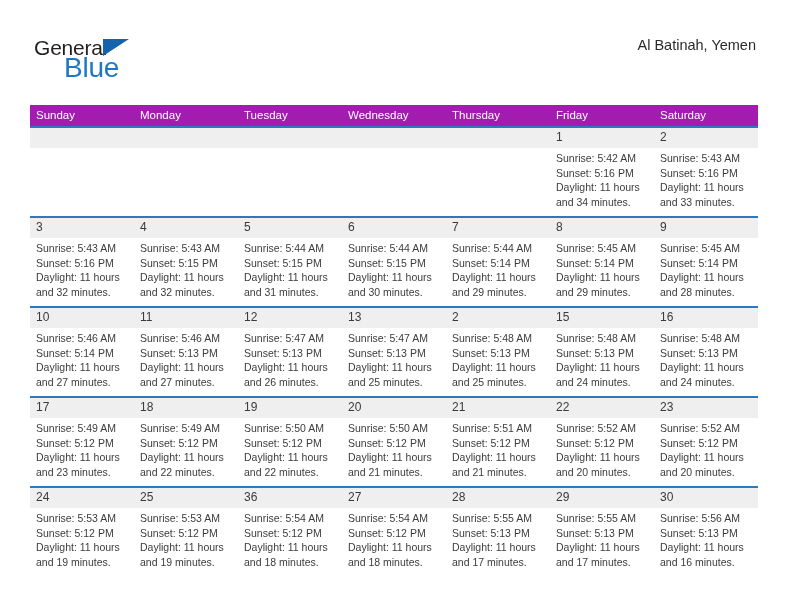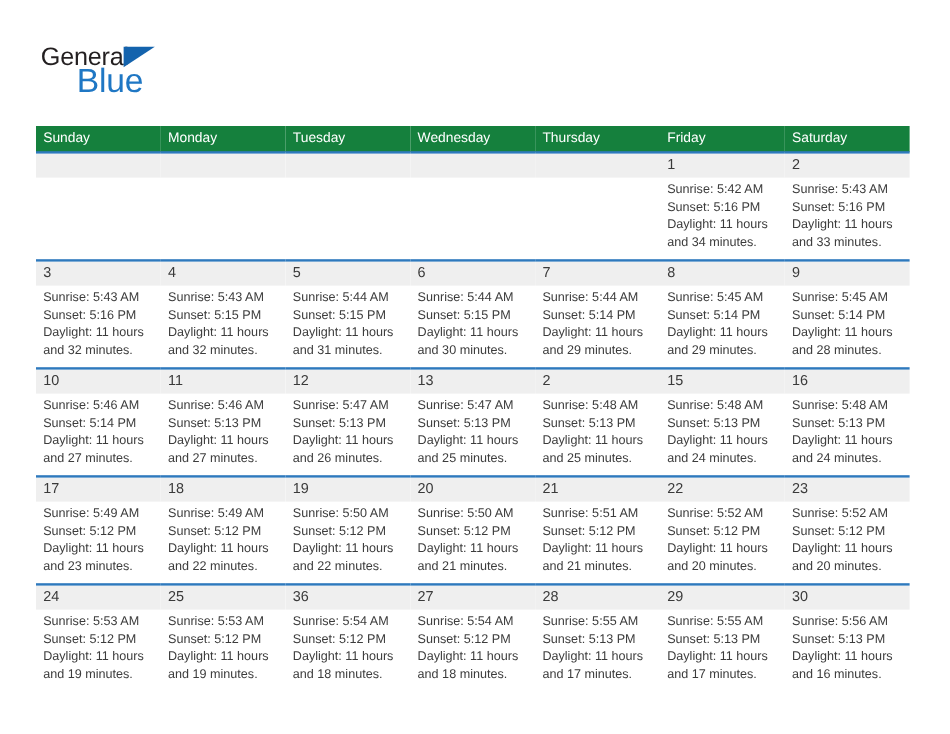--- a/index.html
+++ b/index.html
@@ -92,21 +92,21 @@
   
   .calendar {
     position: absolute;
     left: 30px;
     top: 105px;
     width: 728px;
     border-collapse: collapse;
     table-layout: fixed;
   }
   .calendar th {
-    background: #15803d;
+    background: #a21caf;
     color: #ffffff;
     font-size: 11.5px;
     font-weight: normal;
     text-align: left;
     padding: 4px 0 5px 6px;
     height: 11px;
     border: none;
   }
   .calendar td {
     width: 104px;
@@ -148,20 +148,21 @@
 
   <div class="masthead">
 
     <div class="logo">
       <span class="logo-general">General</span>
       <span class="logo-tri"></span>
       <span class="logo-blue">Blue</span>
     </div>
 
     <div class="title-block">
+      <div class="cal-subtitle">Al Batinah, Yemen</div>
     </div>
 
   </div>
 
   <table class="calendar">
     <thead>
       <tr>
         <th>Sunday</th>
         <th>Monday</th>
         <th>Tuesday</th>

